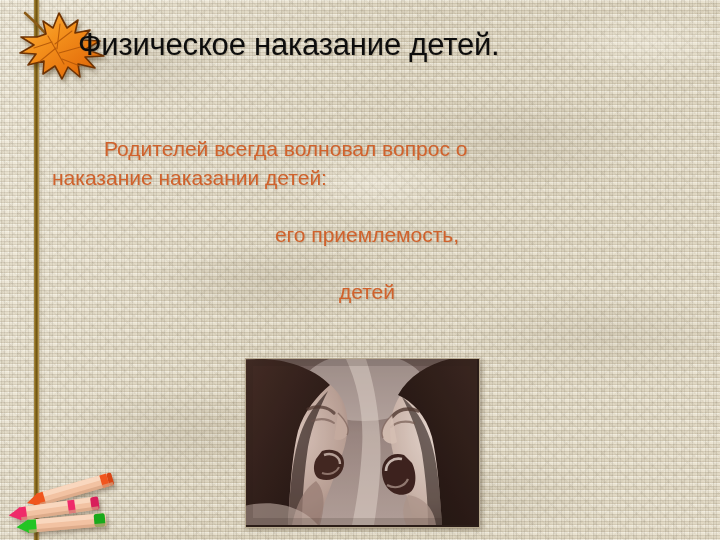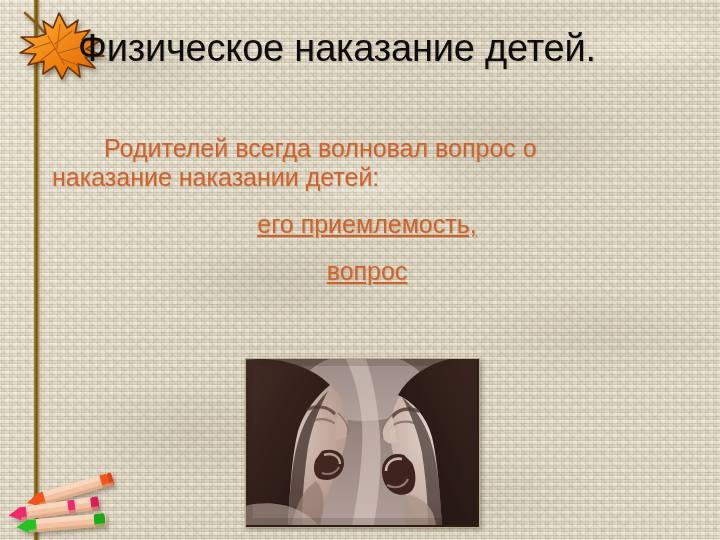--- a/index.html
+++ b/index.html
@@ -117,54 +117,53 @@
     filter: drop-shadow(2px 3px 2px rgba(70,50,30,0.40));
   }
 
   
   .title {
     position: absolute;
     left: 78px;
     top: 28px;
     width: 630px;
     color: #0d0d0d;
-    font-size: 38px;
+    font-size: 31px;
     font-weight: 400;
     letter-spacing: -0.2px;
     line-height: 1.1;
     text-align: left;
     white-space: nowrap;
     text-shadow: 1px 1px 1px rgba(120,105,80,0.35);
   }
 
   
   .body-block {
     position: absolute;
     left: 52px;
     top: 134px;
     width: 630px;
   }
   .body-line {
     color: #d0622c;
-    font-size: 25px;
+    font-size: 21px;
     line-height: 29px;
     font-weight: 400;
     text-shadow: 1px 1px 1px rgba(150,120,90,0.30);
     white-space: nowrap;
   }
   .body-line.para {
     text-align: left;
     text-indent: 52px;
   }
   .body-line.center {
     text-align: center;
   }
   .body-line.pad-top {
-    margin-top: 18px;
-    text-decoration: underline;
+    margin-top: 28px;
   }
 
   
   .photo-wrap {
     position: absolute;
     left: 245px;
     top: 358px;
     width: 233px;
     height: 168px;
     border: 1px solid #b9ab90;
@@ -218,21 +217,21 @@
       <path d="M45,45 L48,20"></path>
     </g>
   </svg>
 
   <div class="title">Физическое наказание детей.</div>
 
   <div class="body-block">
     <div class="body-line para">Родителей всегда волновал вопрос о</div>
     <div class="body-line">наказание наказании детей:</div>
     <div class="body-line center pad-top">его приемлемость,</div>
-    <div class="body-line center pad-top">вопрос</div>
+    <div class="body-line center pad-top">детей</div>
   </div>
 
   <div class="photo-wrap">
     <svg width="231" height="166" viewBox="0 0 231 166">
       <defs>
         <linearGradient id="bgTone" x1="0" y1="0" x2="0" y2="1">
           <stop offset="0%" stop-color="#6b5a57"></stop>
           <stop offset="45%" stop-color="#9d8b87"></stop>
           <stop offset="100%" stop-color="#b9a8a3"></stop>
         </linearGradient>

